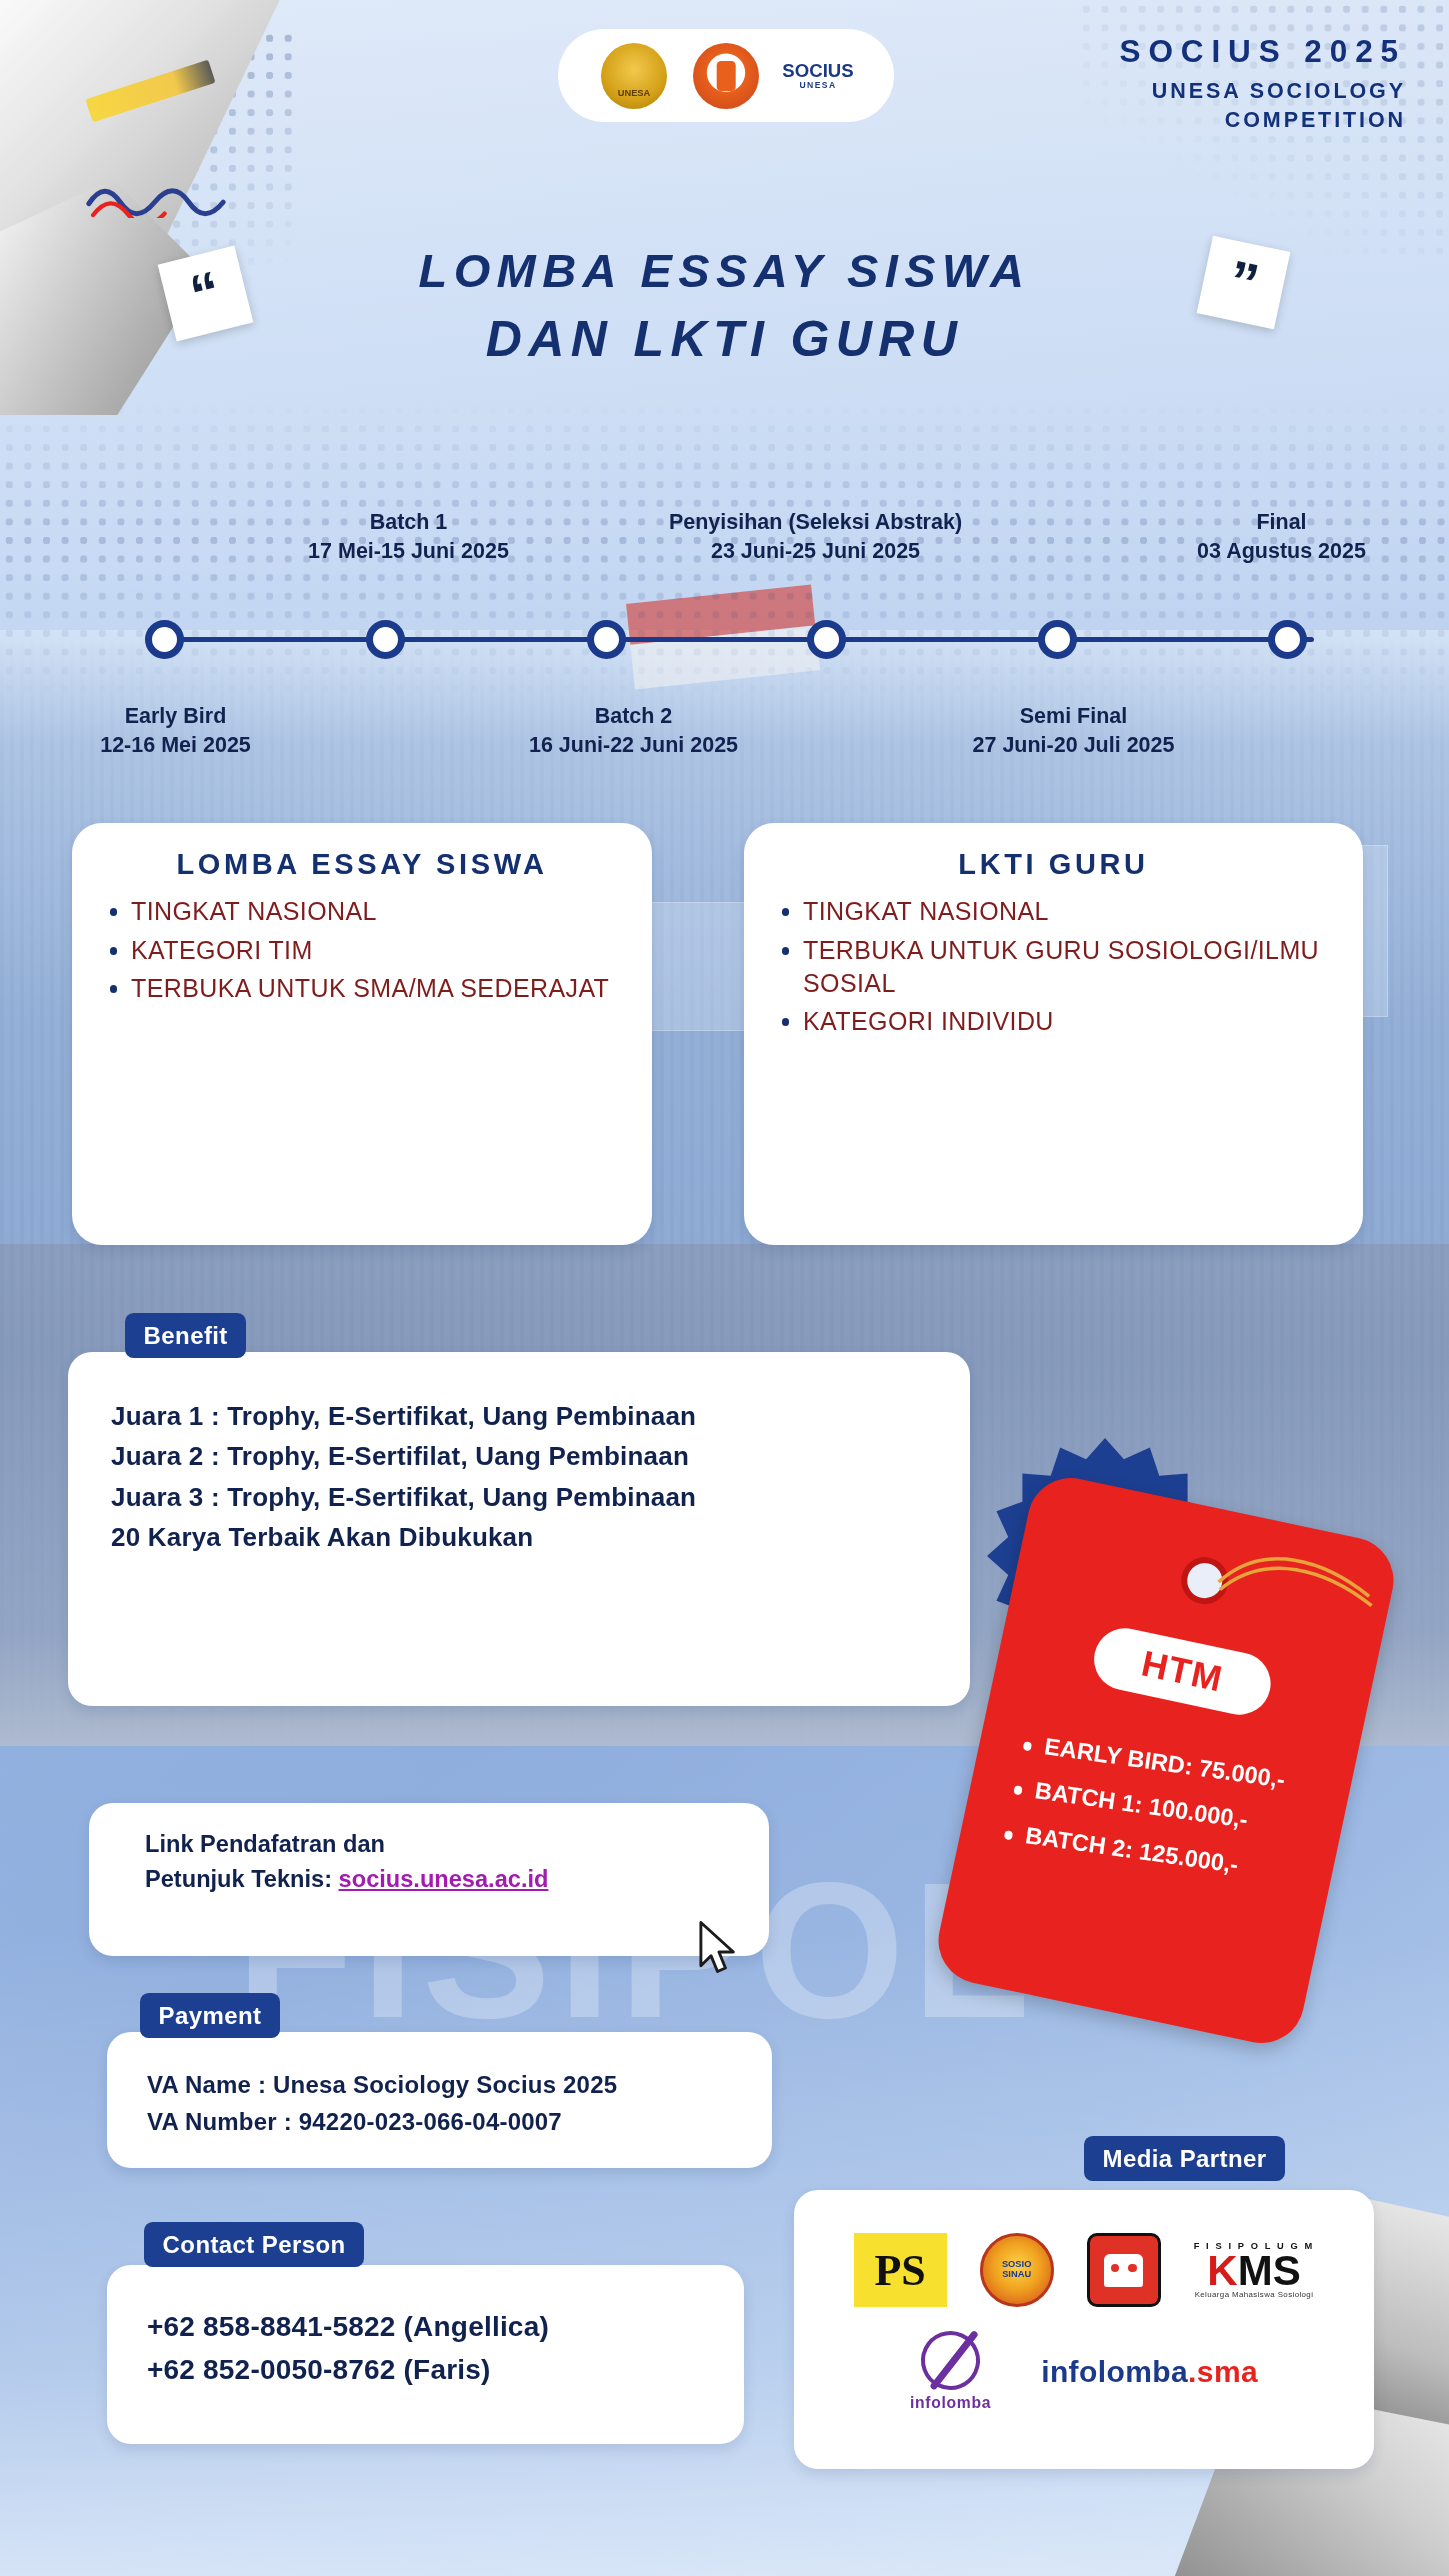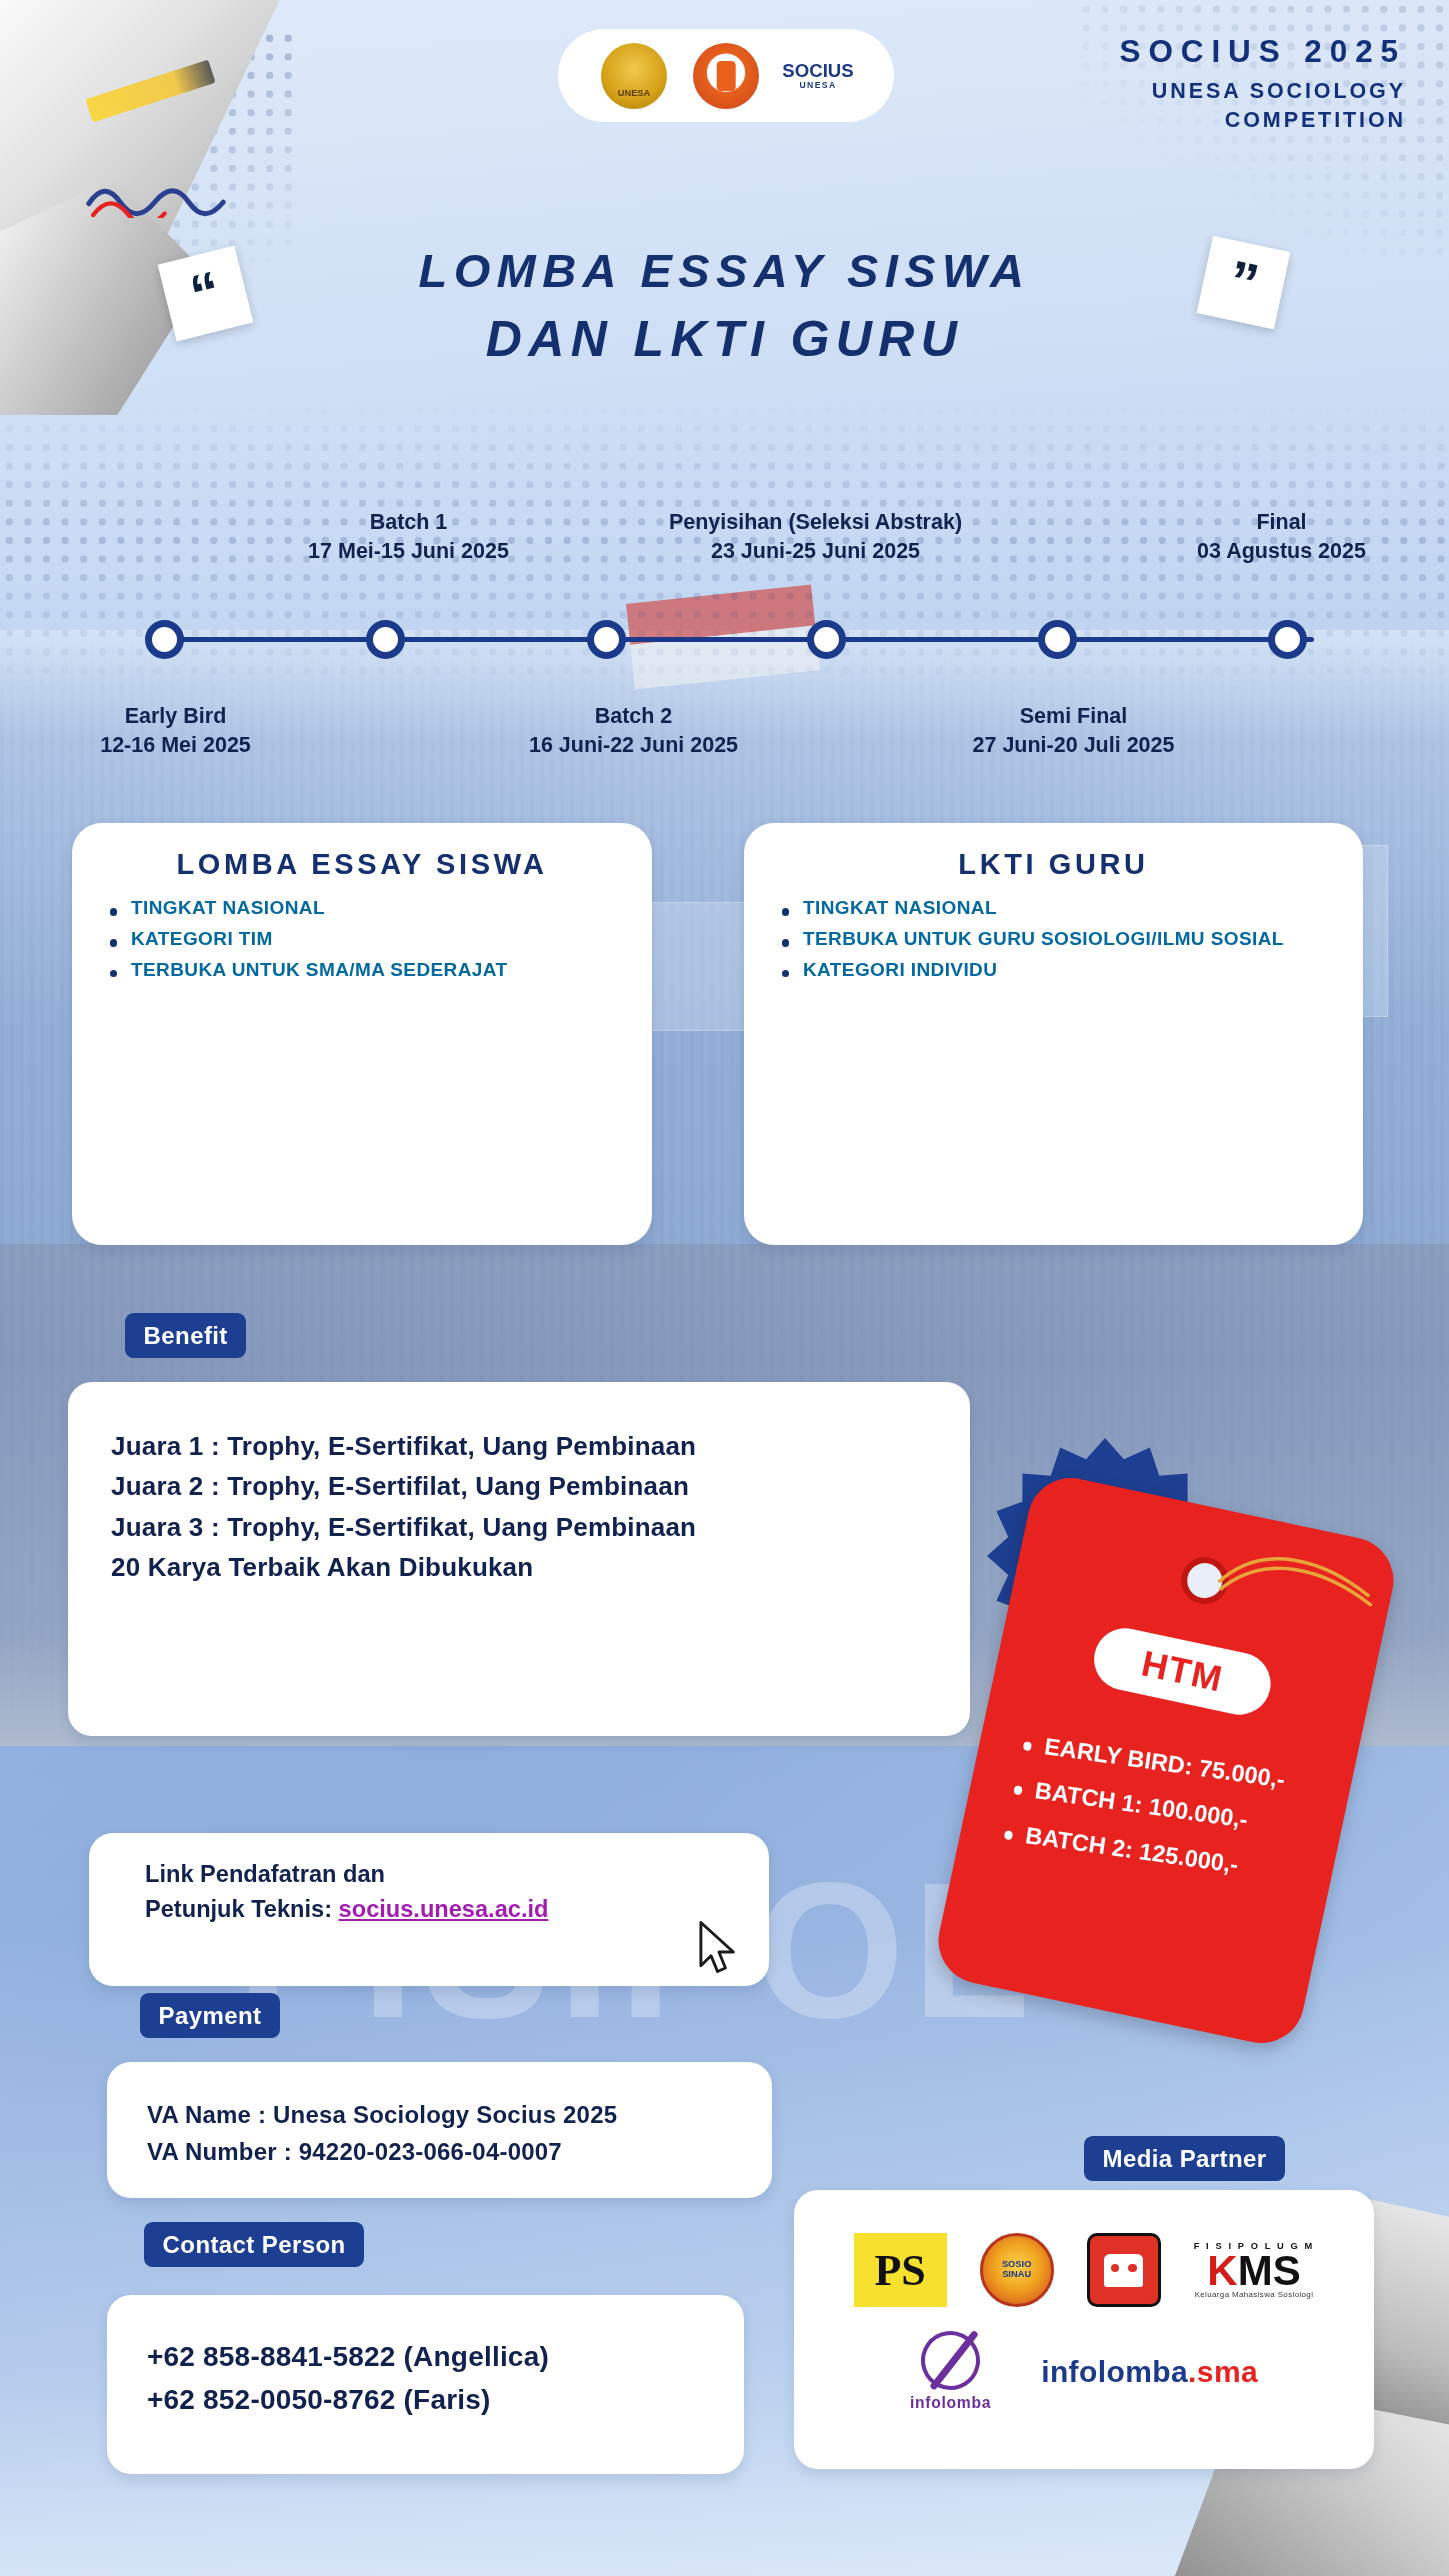--- a/index.html
+++ b/index.html
@@ -193,21 +193,21 @@
     border-radius: 30px;
     padding: 21.5px 29px 26px;
     box-shadow: 0 5.7px 14.3px rgba(20,40,90,.12);
   }
   .cat-card h3 {
     text-align: center; color: #14306f; font-size: 29px; font-weight: 800;
     letter-spacing: 3.6px; line-height: 1.35; margin-bottom: 11.4px;
   }
   .cat-card ul { list-style: none; }
   .cat-card li {
-    color: #0369a1; font-size: 19px; font-weight: 700; line-height: 1.32;
+    color: #7f1d1d; font-size: 25px; font-weight: 400; line-height: 1.32;
     margin: 5.7px 0 5.7px 0; padding-left: 30px; position: relative;
     letter-spacing: 0.4px;
   }
   .cat-card li::before {
     content:""; position:absolute; left: 8.6px; top: 13px; width: 7.9px; height: 7.9px;
     border-radius: 50%; background:#14306f;
   }
 
   
   .chip {
@@ -219,21 +219,20 @@
     padding: 8.6px 18.6px;
     border-radius: 8.6px;
     letter-spacing: 0.4px;
     z-index: 5;
   }
   .panel {
     position: absolute;
     background: #fff;
     border-radius: 24px;
     box-shadow: 0 5.7px 13px rgba(20,40,90,.12);
-    margin-top: 30px;
   }
   .panel p {
     color: #11224f; font-size: 26px; font-weight: 700; line-height: 1.55;
     letter-spacing: 0.2px;
   }
 
   
   .link-text { color:#11224f; font-size: 23.6px; font-weight: 700; line-height: 1.5;}
   .link-text a { color:#a21caf; text-decoration: underline; font-weight: 700; }
   .cursor {

